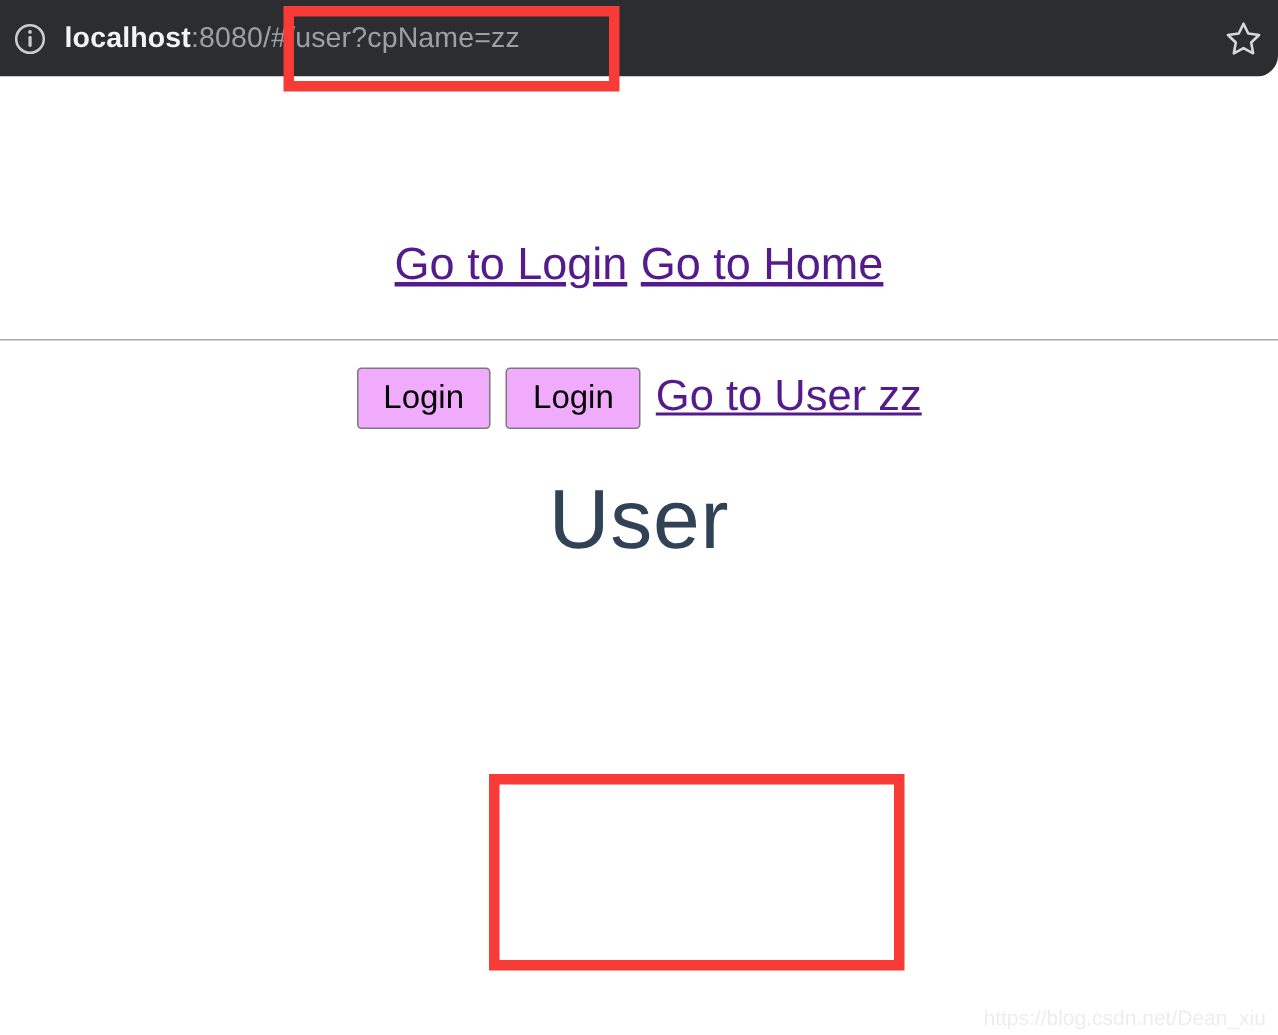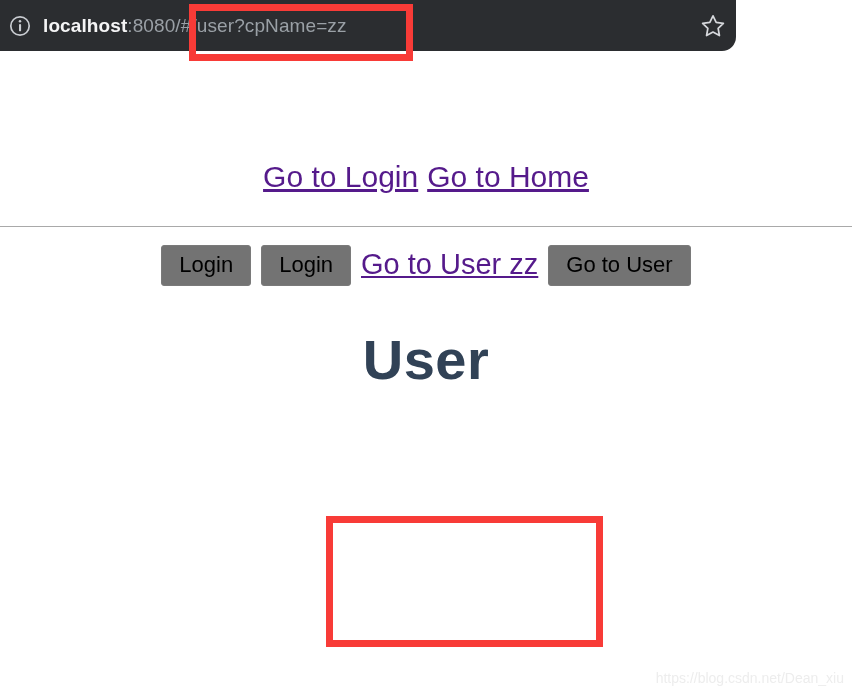--- a/index.html
+++ b/index.html
@@ -14,21 +14,21 @@
     font-family: "Liberation Sans", sans-serif;
     overflow: hidden;
     position: relative;
   }
 
   
   #omnibox {
     position: absolute;
     left: 0;
     top: 0;
-    width: 736px;
+    width: 852px;
     height: 51px;
     background: #2b2d30;
     border-bottom-right-radius: 14px;
     display: flex;
     align-items: center;
     box-sizing: border-box;
     padding: 0 0 0 9px;
   }
   #omnibox .info-icon {
     width: 22px;
@@ -123,40 +123,40 @@
     display: flex;
     justify-content: center;
     align-items: center;
     gap: 10px;
   }
   #btn-row button {
     font-family: "Liberation Sans", sans-serif;
     font-size: 22px;
     line-height: normal;
     color: #000000;
-    background: #737373;
+    background: #f0abfc;
     border: 1px solid #7a7a7a;
     border-radius: 3px;
     padding: 6px 17px 7px 17px;
     cursor: pointer;
   }
   #btn-row a.user-link {
     font-size: 29px;
     color: #551a8b;
     text-decoration: underline;
     line-height: 1;
     padding-bottom: 2px;
     text-align: right;
   }
 
   #heading-user {
-    margin: 14px;
+    margin: 0;
     padding-top: 32px;
     font-size: 56px;
-    font-weight: bold;
+    font-weight: normal;
     color: #314256;
     letter-spacing: 0.5px;
     line-height: 1;
   }
 
   #value-jy {
     margin: 0;
     padding-top: 49px;
     font-size: 44px;
     font-weight: bold;
@@ -212,21 +212,20 @@
     <a href="#">Go to Login</a>
     <a href="#">Go to Home</a>
   </div>
 
   <hr class="divider">
 
   <div id="btn-row">
     <button type="button">Login</button>
     <button type="button">Login</button>
     <a class="user-link" href="#">Go to User zz</a>
-    <button type="button">Go to User</button>
   </div>
 
   <h1 id="heading-user">User</h1>
 
 
 
 </div>
 
 <div class="annot" id="annot-url"></div>
 <div class="annot" id="annot-zz"></div>

